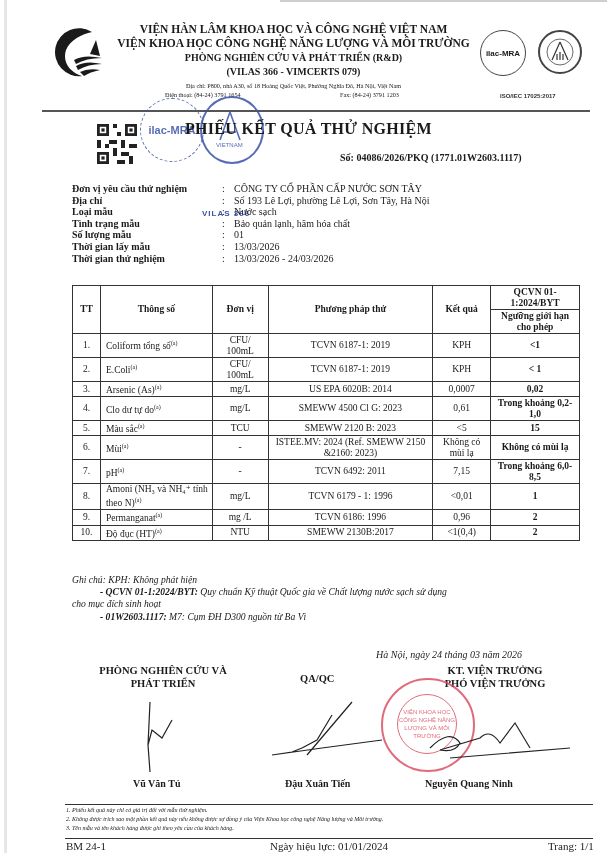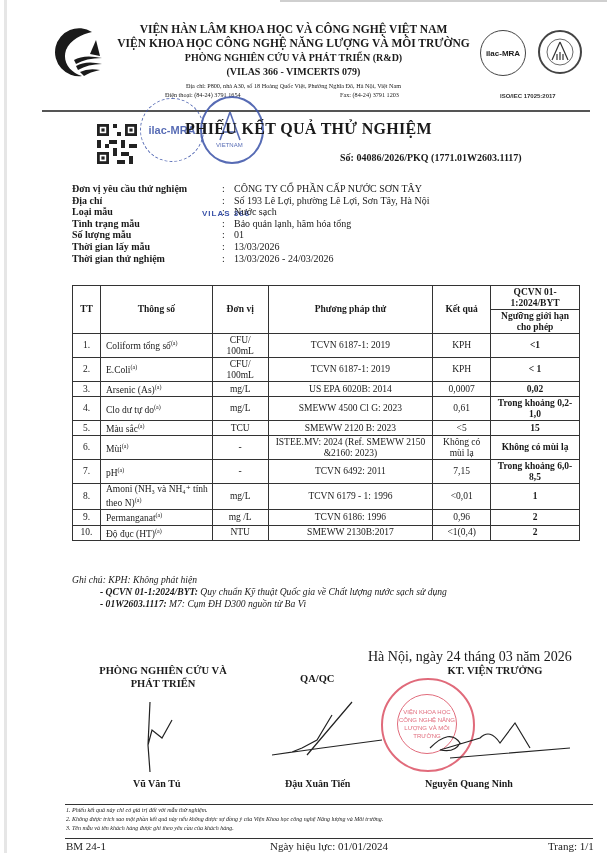--- a/index.html
+++ b/index.html
@@ -36,21 +36,21 @@
   }
   table.res th { font-weight: bold; }
   table.res td.param { text-align: left; padding-left: 5px; }
   table.res td.lim { font-weight: bold; }
   sup { font-size: 6px; }
   
   .notes { position: absolute; left: 72px; top: 574px; font-size: 9.6px; font-style: italic; line-height: 12.2px; }
   .notes .ind { padding-left: 28px; }
   .notes b { font-weight: bold; }
   
-  .date-line { position: absolute; left: 368px; top: 649px; font-size: 14px; }
+  .date-line { position: absolute; left: 376px; top: 649px; font-size: 10px; font-style: italic; }
   .sig-head { position: absolute; font-size: 10.5px; font-weight: bold; text-align: center; line-height: 13px; }
   .sig-name { position: absolute; top: 778px; font-size: 10px; font-weight: bold; }
   
   .rule-bot { position: absolute; left: 65px; top: 804px; width: 528px; height: 1px; background: #333; }
   .rule-bot2 { position: absolute; left: 65px; top: 838px; width: 528px; height: 1px; background: #333; }
   .foot { position: absolute; left: 66px; top: 806px; font-size: 6px; font-style: italic; line-height: 8.8px; }
   .foot-bar { position: absolute; top: 840px; font-size: 11px; }
   .scan-edge { position: absolute; left: 4px; top: 0; width: 3px; height: 853px; background: #e6e6e6; }
   .scan-top { position: absolute; left: 280px; top: 0; width: 327px; height: 2px; background: #cfcfcf; }
 </style>
@@ -140,21 +140,21 @@
       <span>Số 193 Lê Lợi, phường Lê Lợi, Sơn Tây, Hà Nội</span>
   </div>
   <div class="info-row">
     <span class="info-label">Loại mẫu</span>
       <span class="info-colon">:</span>
       <span>Nước sạch</span>
   </div>
   <div class="info-row">
     <span class="info-label">Tình trạng mẫu</span>
       <span class="info-colon">:</span>
-      <span>Bảo quản lạnh, hãm hóa tổng</span>
+      <span>Bảo quản lạnh, hãm hóa chất</span>
   </div>
   <div class="info-row">
     <span class="info-label">Số lượng mẫu</span>
       <span class="info-colon">:</span>
       <span>01</span>
   </div>
   <div class="info-row">
     <span class="info-label">Thời gian lấy mẫu</span>
       <span class="info-colon">:</span>
       <span>13/03/2026</span>
@@ -268,31 +268,33 @@
       <td>SMEWW 2130B:2017</td>
       <td>&lt;1(0,4)</td>
       <td class="lim">2</td>
     </tr>
   </tbody>
 </table>
 
 <div class="notes">
   <div>Ghi chú: KPH: Không phát hiện</div>
   <div class="ind"><b>- QCVN 01-1:2024/BYT:</b><span> Quy chuẩn Kỹ thuật Quốc gia về Chất lượng nước sạch sử dụng</span></div>
+  <div>cho mục đích sinh hoạt</div>
   <div class="ind"><b>- 01W2603.1117:</b><span> M7: Cụm ĐH D300 nguồn từ Ba Vì</span></div>
 </div>
 
 <div class="date-line">Hà Nội, ngày 24 tháng 03 năm 2026</div>
 <div class="sig-head" style="left:88px;top:664px;width:150px;">
   <div>PHÒNG NGHIÊN CỨU VÀ</div>
   <div>PHÁT TRIỂN</div>
 </div>
 <div class="sig-head" style="left:300px;top:672px;">QA/QC</div>
 <div class="sig-head" style="left:415px;top:664px;width:160px;">
   <div>KT. VIỆN TRƯỞNG</div>
+  <div>PHÓ VIỆN TRƯỞNG</div>
 </div>
 
 <div class="abs" style="left:381px;top:678px;width:90px;height:90px;border:2px solid #d9465a;border-radius:50%;opacity:0.8;">
   <div style="position:absolute;left:14px;top:14px;width:58px;height:58px;border:1px solid #d9465a;border-radius:50%;display:flex;align-items:center;justify-content:center;text-align:center;font-family:'Liberation Sans',sans-serif;font-size:6px;color:#d9465a;line-height:8px;">VIỆN KHOA HỌC CÔNG NGHỆ NĂNG LƯỢNG VÀ MÔI TRƯỜNG</div>
 </div>
 
 <svg class="abs" style="left:140px;top:700px" width="70" height="75">
   <path d="M10 2 L8 45 L12 30 L22 38 L32 20 M8 45 L10 72" stroke="#222" stroke-width="1.2" fill="none"></path>
 </svg>
 <svg class="abs" style="left:262px;top:700px" width="130" height="60">

